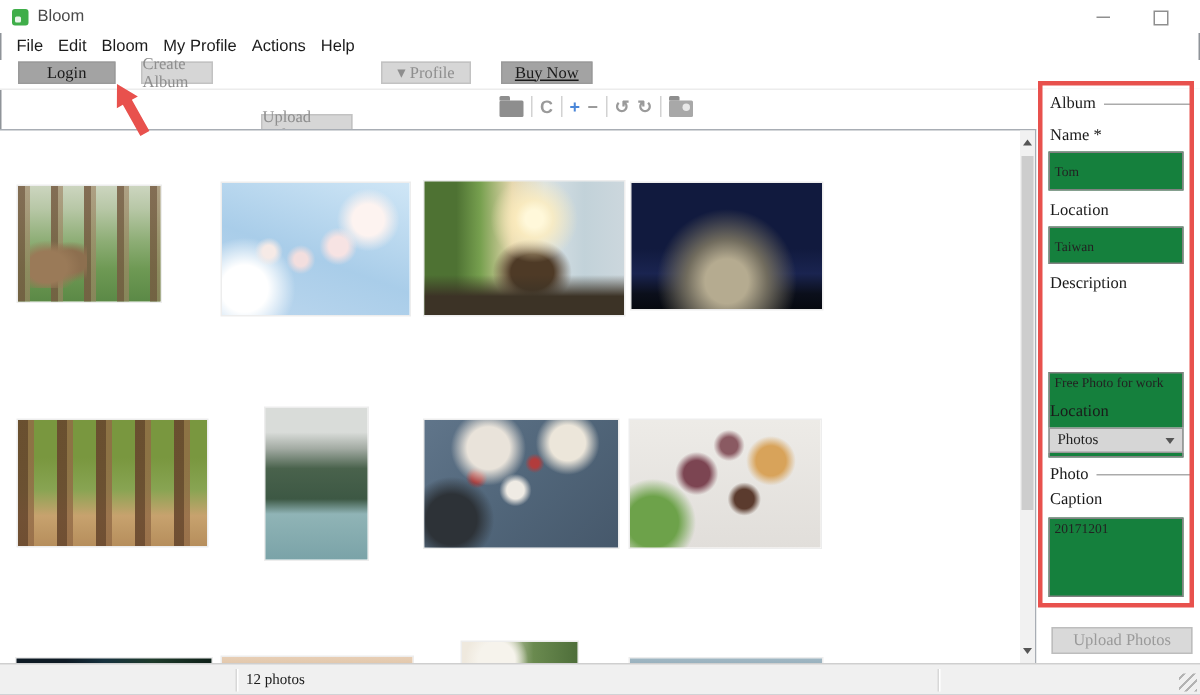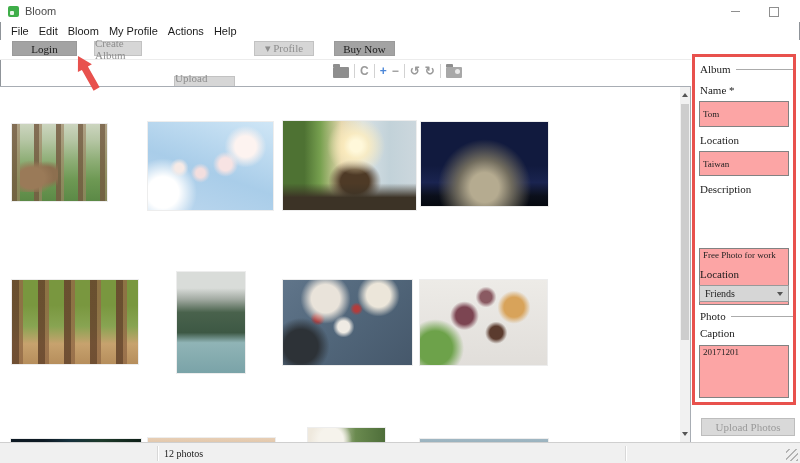--- a/index.html
+++ b/index.html
@@ -89,21 +89,21 @@
   .tri-down{width:0;height:0;border-left:3px solid transparent;border-right:3px solid transparent;border-top:4px solid #555;}
   .sb-thumb{position:absolute;left:1px;top:17px;width:8px;height:236px;background:#cdcdcd;}
 
   
   .right-panel{left:691px;top:59px;width:109px;height:383px;background:#fff;
                font-family:"Liberation Serif",serif;}
   .grp{position:absolute;left:9px;width:95px;display:flex;align-items:center;gap:5px;
        font-size:11px;color:#1a1a1a;}
   .grp::after{content:"";flex:1;border-top:1px solid #ababab;}
   .flabel{position:absolute;left:9px;font-size:11px;color:#1a1a1a;}
-  .finput{position:absolute;left:8px;width:90px;border:1px solid #828282;background:#fca5a5;
+  .finput{position:absolute;left:8px;width:90px;border:1px solid #828282;background:#15803d;
           font-family:"Liberation Serif",serif;font-size:9px;color:#222;padding:1px 3px;box-sizing:border-box;resize:none;outline:none;}
   textarea.finput{line-height:11px;}
   .fselect{position:absolute;left:8px;width:90px;height:17px;border:1px solid #999;background:#d6d6d6;
            display:flex;align-items:center;justify-content:space-between;padding:0 5px;box-sizing:border-box;
            font-size:10px;color:#222;}
   .upload-btn{position:absolute;left:10px;top:359px;width:94px;height:18px;background:#d9d9d9;
               border:1px solid #bdbdbd;color:#9a9a9a;font-family:"Liberation Serif",serif;font-size:11px;
               display:flex;align-items:center;justify-content:center;box-sizing:border-box;}
 
   
@@ -142,21 +142,21 @@
     <span class="menu-item">My Profile</span>
     <span class="menu-item">Actions</span>
     <span class="menu-item">Help</span>
   </div>
 
 <div class="abs btn-bar">
     <div class="tb-btn on" style="left: 12px; width: 65px;">Login</div>
     <div class="tb-btn off" style="left: 94px; width: 48px;">Create Album</div>
     <div class="tb-btn off" style="left: 174px; width: 61px; margin-top: 35px;">Upload Videos</div>
     <div class="tb-btn off" style="left: 254px; width: 60px;">▾ Profile</div>
-    <div class="tb-btn on" style="left: 334px; width: 61px;">Buy Now</div>
+    <div class="tb-btn on" style="left: 334px; width: 61px; text-decoration: underline;">Buy Now</div>
   </div>
 
 <div class="abs icon-bar">
     <span class="shape-folder"></span>
     <div class="sep"></div>
     <span class="icon-glyph" style="color: rgb(154, 154, 154);">C</span>
     <div class="sep"></div>
     <span class="icon-glyph" style="color: rgb(74, 134, 216);">+</span>
     <span class="icon-glyph" style="color: rgb(154, 154, 154);">−</span>
     <div class="sep"></div>
@@ -194,21 +194,21 @@
 <div class="abs right-panel">
   <div class="grp" style="top:4px;">Album</div>
   <div class="flabel" style="top:25px;">Name *</div>
   <input class="finput" style="top: 42px; height: 26px;" value="Tom">
   <div class="flabel" style="top:75px;">Location</div>
   <input class="finput" style="top: 92px; height: 25px;" value="Taiwan">
   <div class="flabel" style="top:124px;">Description</div>
   <textarea class="finput" style="top: 141px; height: 57px; margin-top: 48px;">Free Photo for work</textarea>
   <div class="flabel" style="top:209px;">Location</div>
   <div class="fselect" style="top:226px;">
-    <span>Friends</span>
+    <span>Photos</span>
     <span class="tri-down"></span>
   </div>
   <div class="grp" style="top:251px;">Photo</div>
   <div class="flabel" style="top:268px;">Caption</div>
   <textarea class="finput" style="top: 286px; height: 53px;">20171201</textarea>
   <button class="upload-btn" disabled="">Upload Photos</button>
 </div>
 
 <div class="abs status-bar">
   <div class="st-cell-left"></div>

